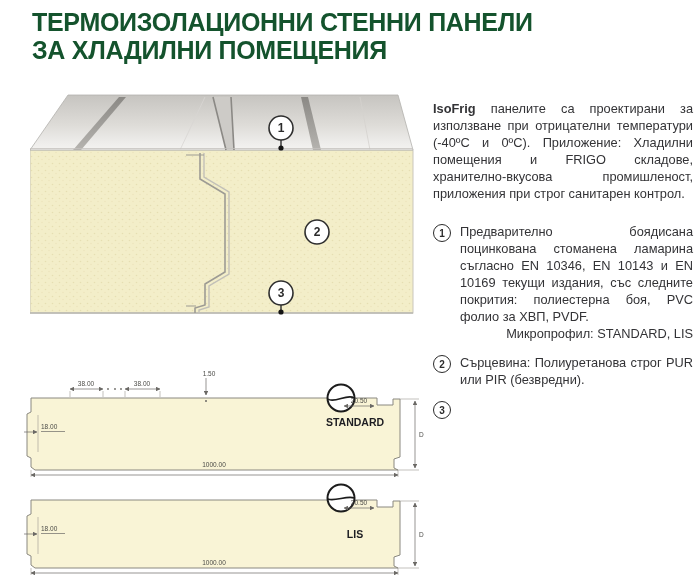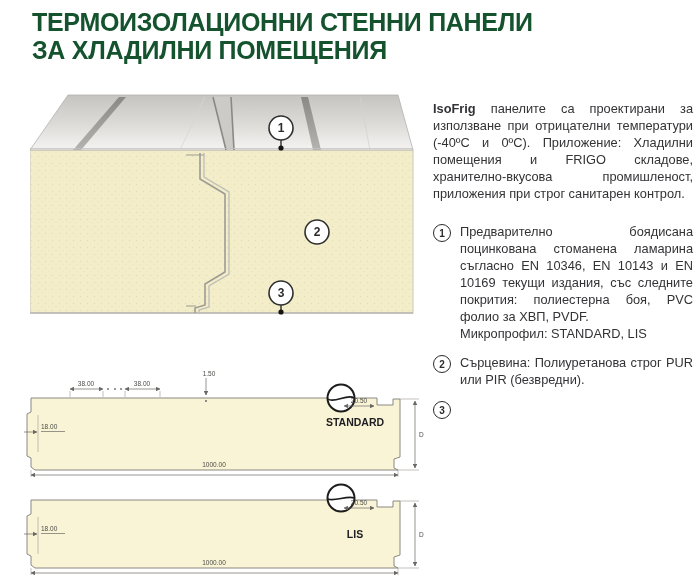--- a/index.html
+++ b/index.html
@@ -15,21 +15,21 @@
   .right-col{position:absolute;left:433px;top:84px;width:260px;font-size:12.8px;
              line-height:17px;color:#333336;margin-top:16px;}
   .intro{margin:0 0 21px 0;text-align:justify;}
   .brand{font-weight:700;}
   .callout-item{display:flex;gap:9px;margin-top:12px;}
   .callout-item:first-of-type{margin-top:0;}
   .num-circle{flex:0 0 auto;width:16px;height:16px;margin-top:1px;border:1.4px solid #2b2b2b;
               border-radius:50%;display:flex;align-items:center;justify-content:center;
               font-size:10px;font-weight:700;color:#2b2b2b;background:#fff;}
   .callout-text{flex:1;text-align:justify;}
-  .note-line{text-align:left;}
+  .note-line{text-align:right;}
   svg{display:block;width:100%;height:100%;}
   .dim-text{font-family:"Liberation Sans",sans-serif;font-size:6.5px;fill:#4a4a46;}
   .sec-label{font-family:"Liberation Sans",sans-serif;font-size:10.5px;font-weight:700;fill:#1d1d22;}
   .mark-num{font-family:"Liberation Sans",sans-serif;font-size:12px;font-weight:700;fill:#2b2b2b;}
   .dim-line{stroke:#6b6965;stroke-width:0.7;fill:none;}
   .ext-line{stroke:#9a9890;stroke-width:0.6;fill:none;}
   .panel-outline{fill:#f9f4d6;stroke:#8a8880;stroke-width:1;}
   .detail-circle{fill:#ffffff;stroke:#1c1c1c;stroke-width:2;}
   .detail-wave{fill:none;stroke:#1c1c1c;stroke-width:1.6;}
 </style>

